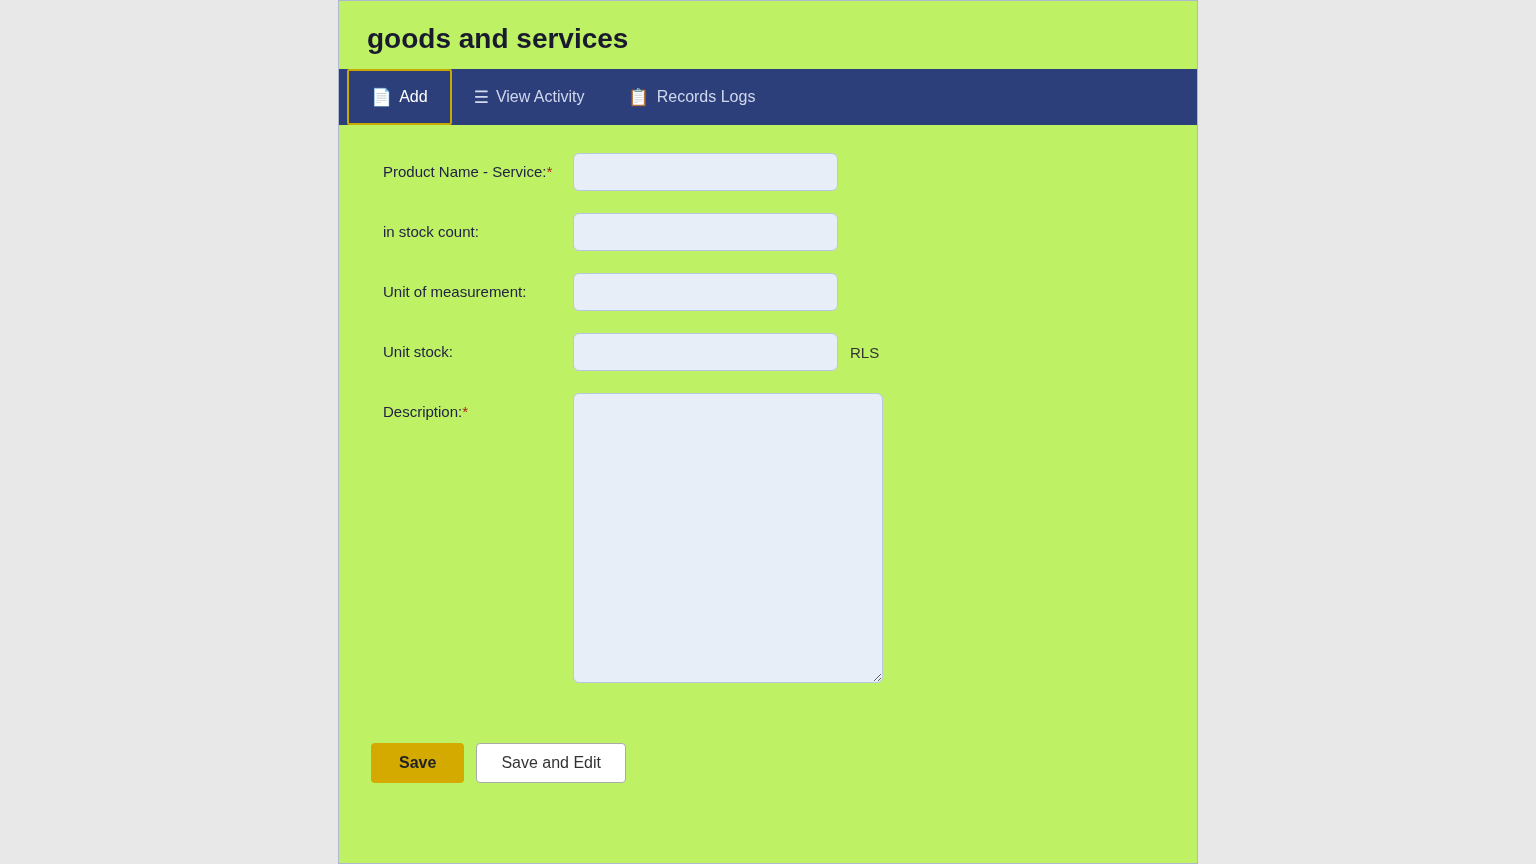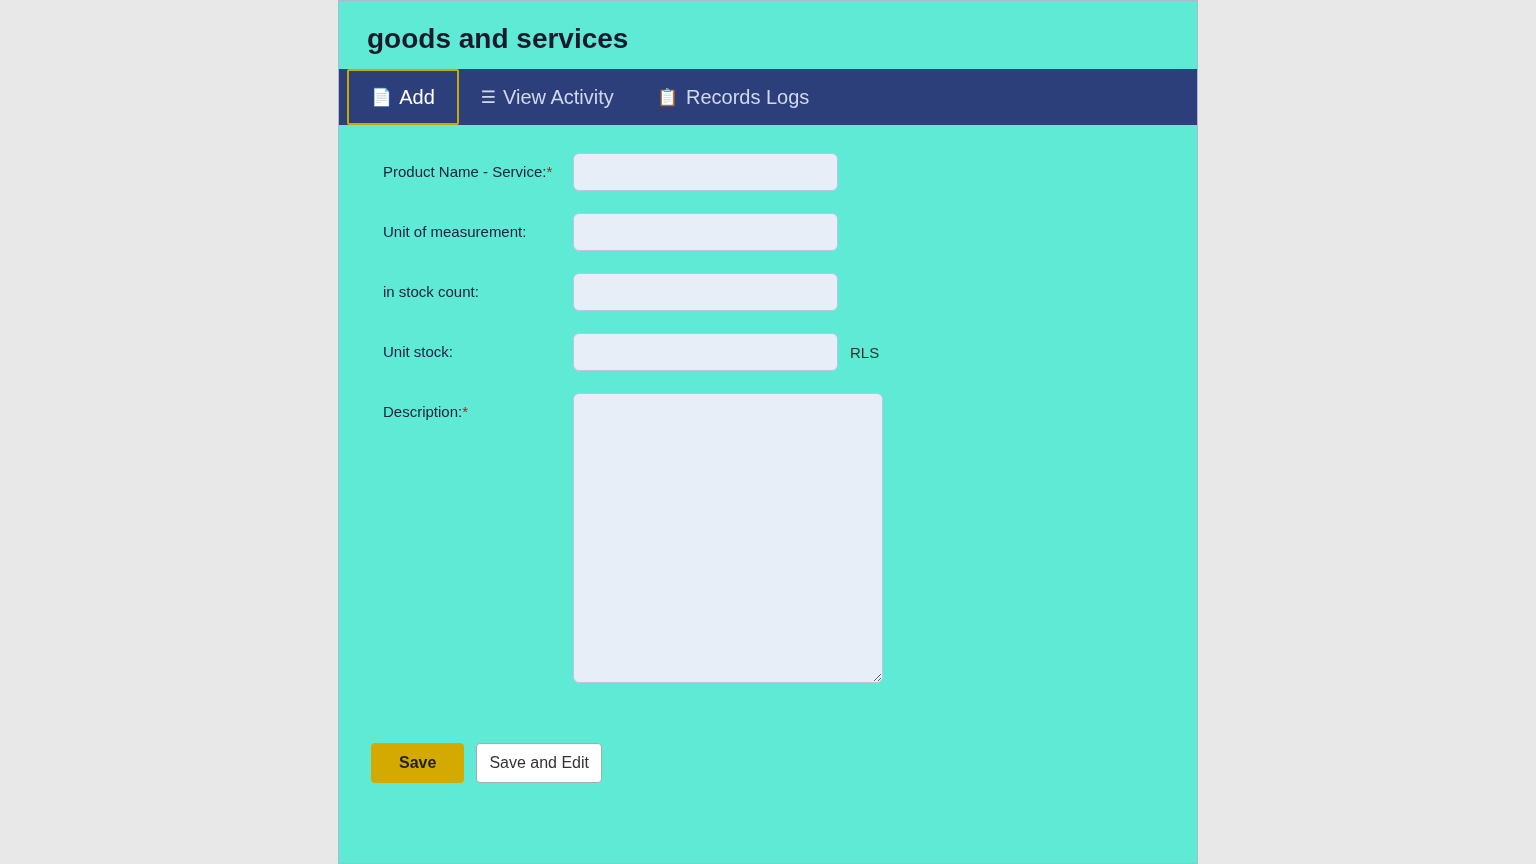--- a/index.html
+++ b/index.html
@@ -12,21 +12,21 @@
       background: #e8e8e8;
       font-family: 'Segoe UI', Arial, sans-serif;
       display: flex;
       justify-content: center;
       align-items: flex-start;
       min-height: 864px;
       padding: 0;
     }
 
     .outer-wrapper {
-      background: #5eead4;
+      background: #bef264;
       border: 1.5px solid #b0b8d0;
       width: 860px;
       min-height: 864px;
       margin-top: 0;
       padding: 0;
       position: relative;
     }
 
     .page-title {
       font-size: 28px;
@@ -44,21 +44,21 @@
       padding: 0 8px;
     }
 
     .nav-tab {
       display: flex;
       align-items: center;
       gap: 7px;
       padding: 0 22px;
       cursor: pointer;
       color: #d0d8ee;
-      font-size: 20px;
+      font-size: 16px;
       font-weight: 500;
       border: none;
       background: transparent;
       height: 100%;
       white-space: nowrap;
     }
 
     .nav-tab.active {
       background: #2d3f7b;
       border: 2px solid #c9a800;
@@ -152,21 +152,21 @@
       min-width: 80px;
     }
 
     .btn-save-edit {
       background: #ffffff;
       color: #333;
       border: 1.5px solid #aaa;
       border-radius: 4px;
       font-size: 16px;
       font-weight: 400;
-      padding: 10px 12px;
+      padding: 10px 24px;
       cursor: pointer;
     }
 
     
     .icon-add::before { content: '📄'; font-size: 17px; }
     .icon-view::before { content: '☰'; font-size: 17px; }
     .icon-reports::before { content: '📊'; font-size: 17px; }
     .icon-logs::before { content: '📋'; font-size: 17px; }
   </style>
 </head>
@@ -199,26 +199,26 @@
   <div class="form-section">
 
     <div class="form-row">
       <label class="form-label">
         <span>Product Name - Service:</span><span class="required">*</span>
       </label>
       <input type="text" class="form-input" style="">
     </div>
 
     <div class="form-row">
+      <label class="form-label">in stock count:</label>
+      <input type="text" class="form-input" style="">
+    </div>
+
+    <div class="form-row">
       <label class="form-label">Unit of measurement:</label>
-      <input type="text" class="form-input" style="">
-    </div>
-
-    <div class="form-row">
-      <label class="form-label">in stock count:</label>
       <input type="text" class="form-input" style="">
     </div>
 
     <div class="form-row">
       <label class="form-label">Unit stock:</label>
       <div class="unit-amount-row">
         <input type="text" class="form-input" style="">
         <span class="unit-currency">RLS</span>
       </div>
     </div>

